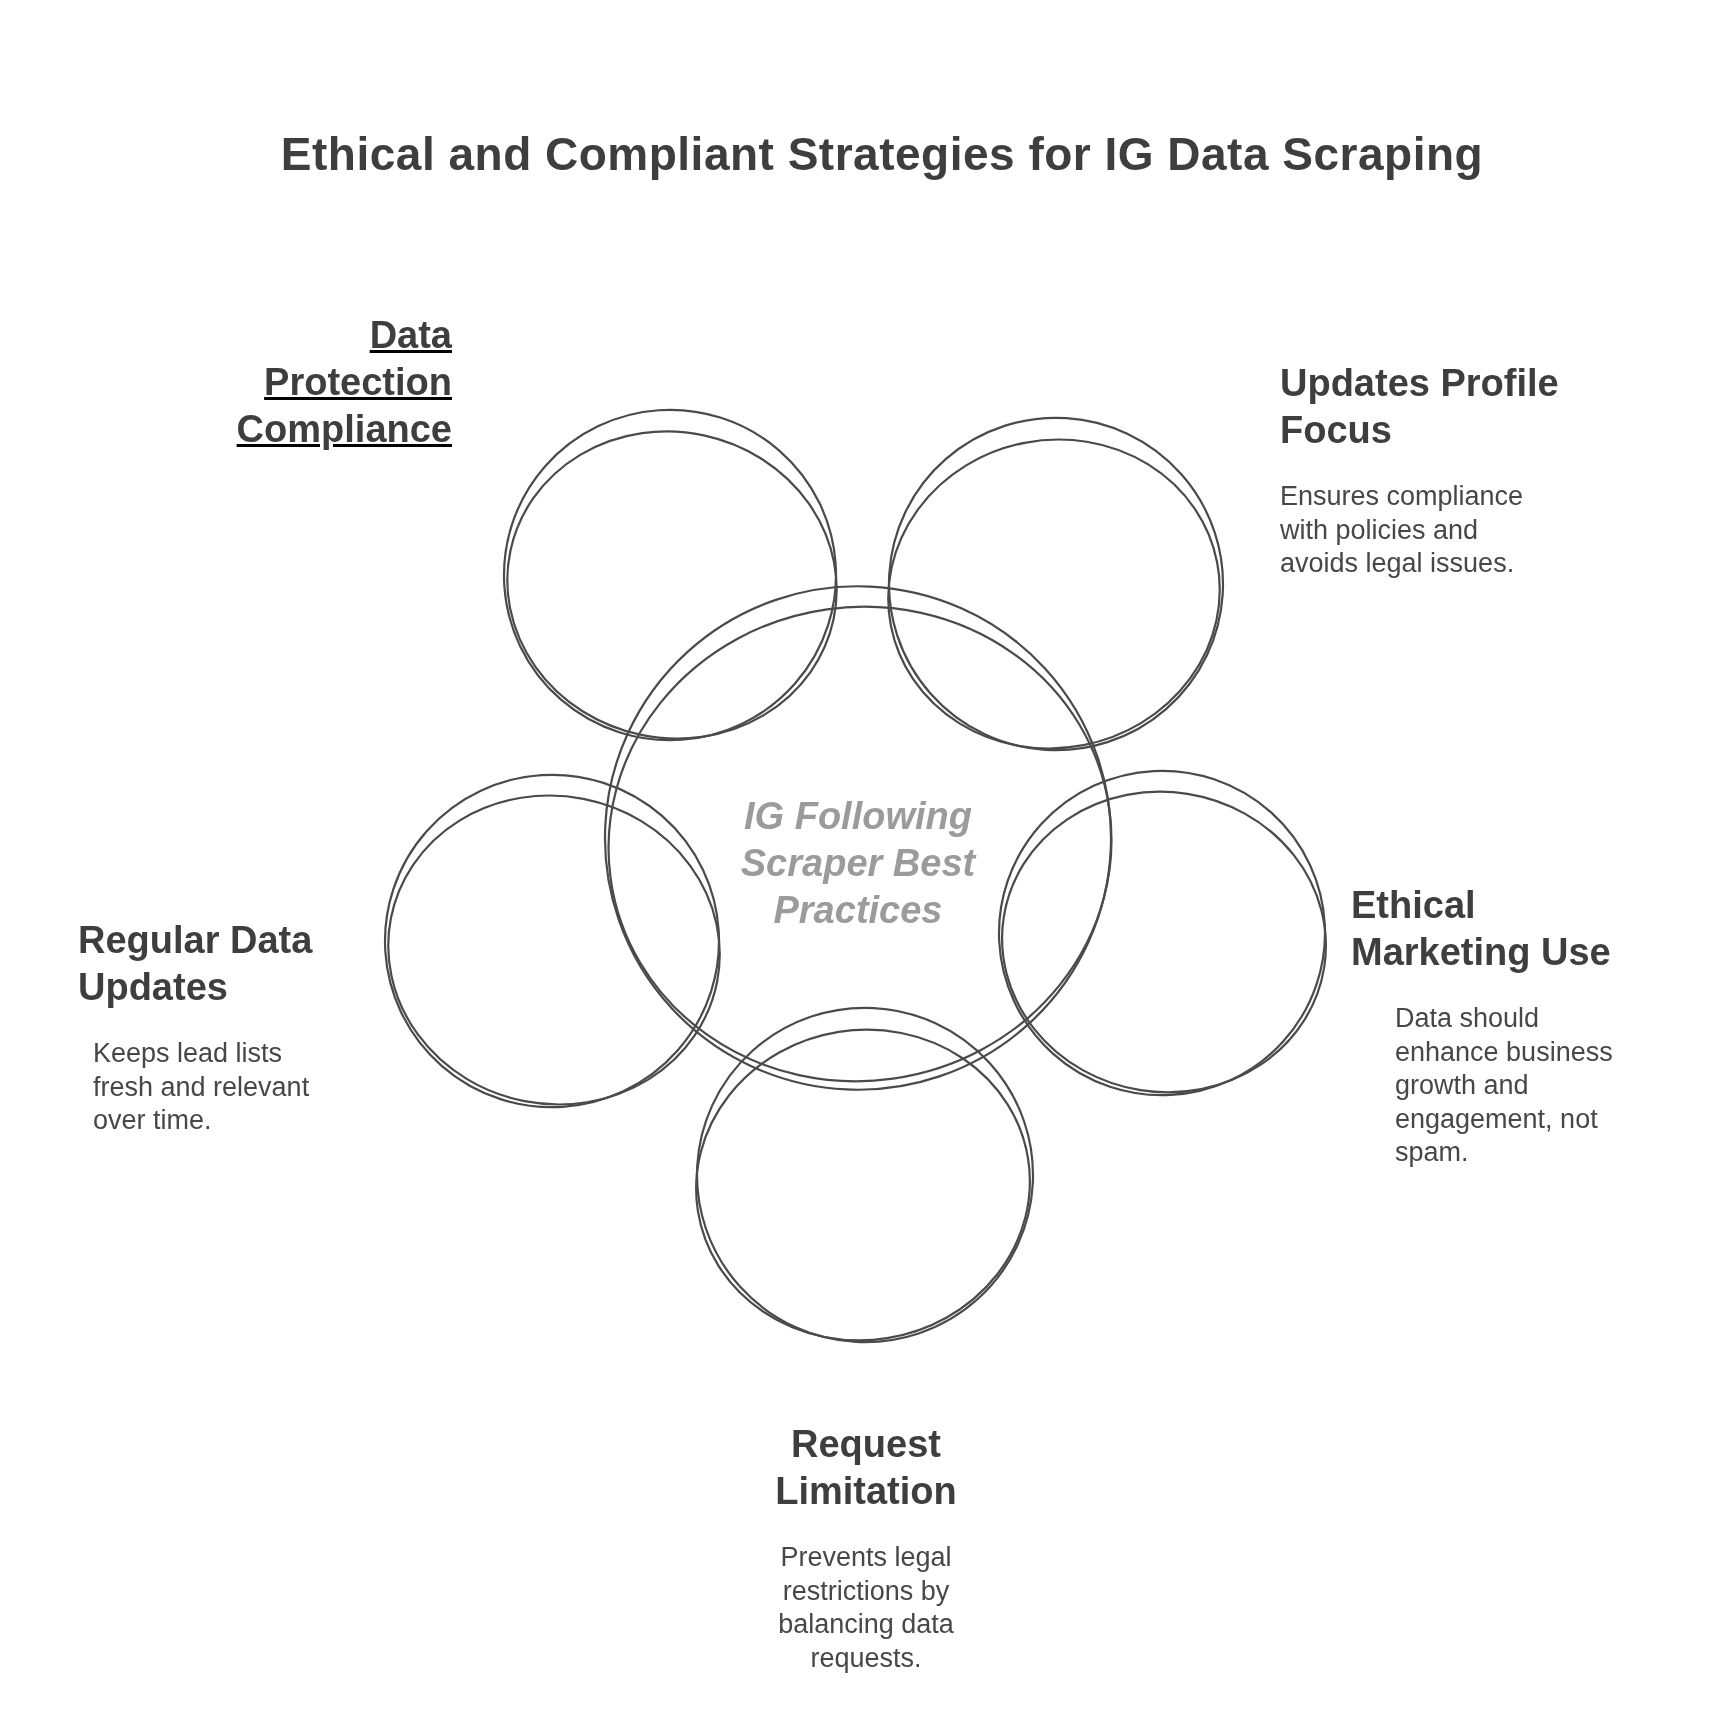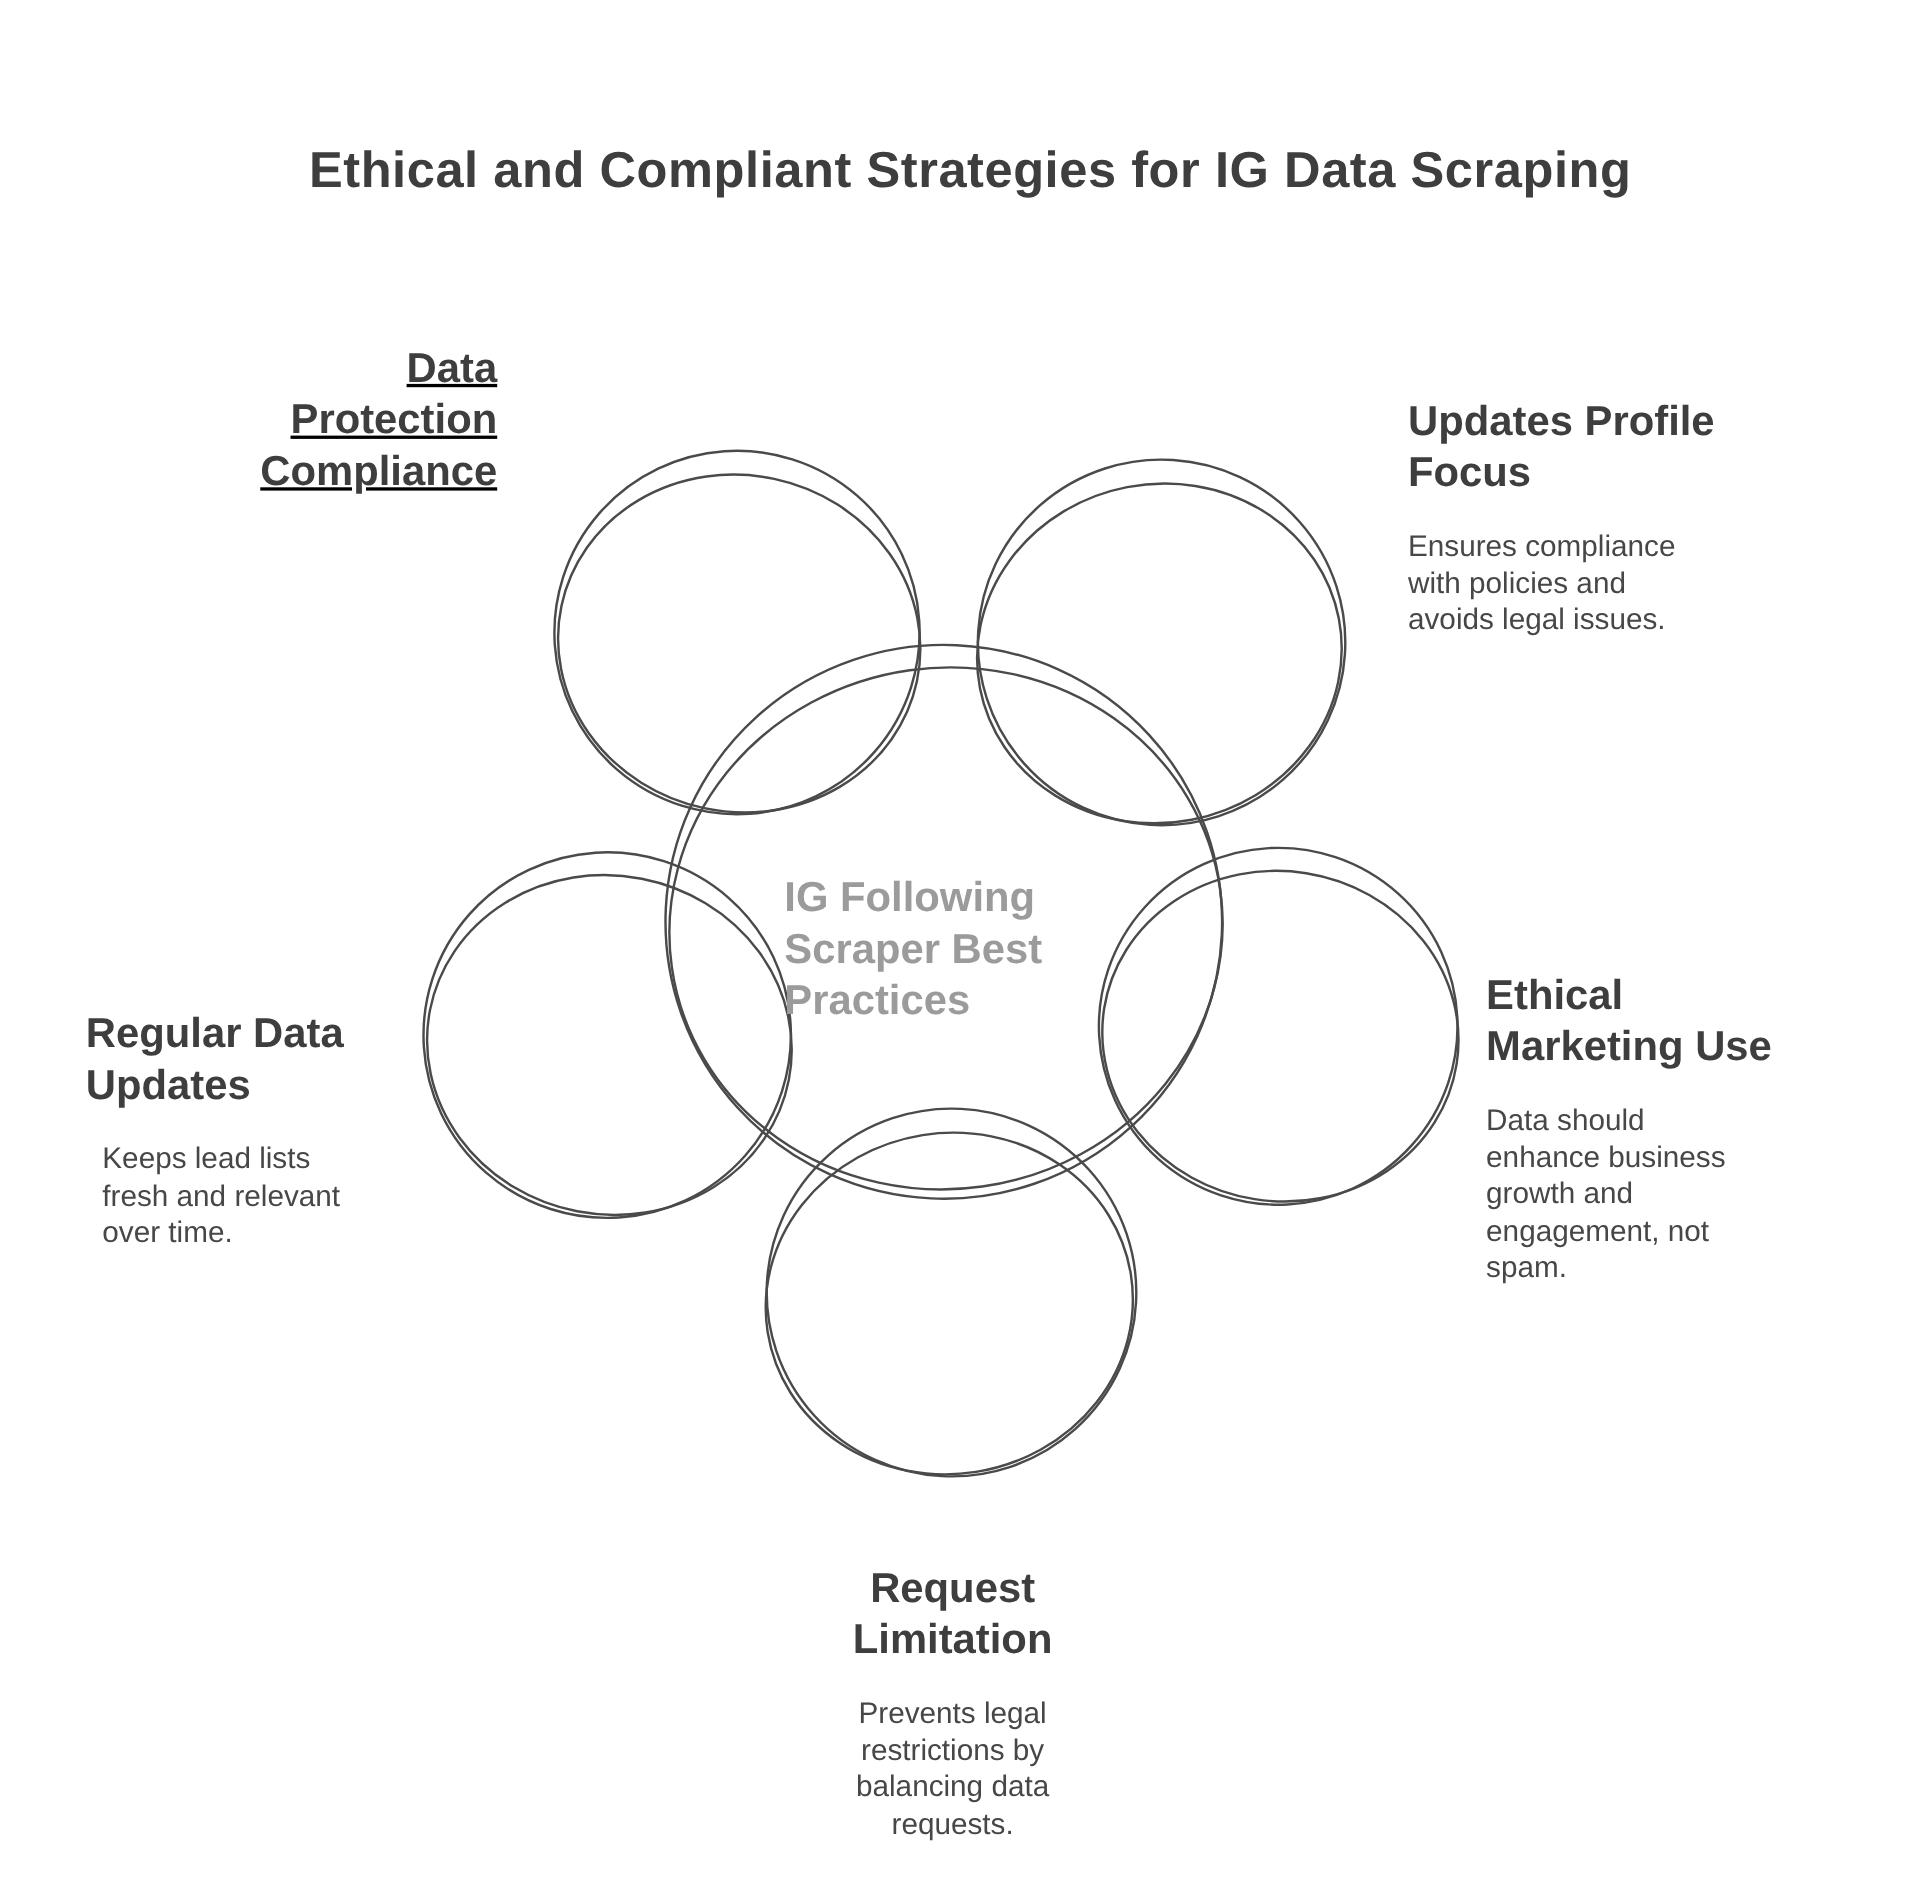--- a/index.html
+++ b/index.html
@@ -35,34 +35,35 @@
     margin: 26px 0 0 0;
     font-size: 27px;
     line-height: 1.24;
     color: var(--body, #474747);
   }
   .b-tl { right: 1280px; top: 312px; width: 260px; text-align: right; text-decoration: underline; }
   .b-tl p { width: 250px; margin-left: auto; }
   .b-tr { left: 1280px; top: 360px; width: 300px; text-align: left; }
   .b-tr p { width: 260px; }
   .b-r  { left: 1351px; top: 882px; width: 290px; text-align: left; }
-  .b-r p { width: 230px; }
+  .b-r p { width: 230px; margin-left: 44px; }
   .b-l  { right: 1394px; top: 917px; width: 260px; text-align: left; }
   .b-l p { width: 245px; margin-left: auto; }
   .b-b  { left: 716px; top: 1421px; width: 300px; text-align: center; }
   .b-b p { width: 230px; margin: 26px auto 0 auto; }
   .center-label {
     position: absolute;
     left: 713px; top: 793px;
     width: 290px;
-    text-align: left;
+    text-align: center;
     font-size: 38px;
     line-height: 1.24;
     font-weight: 700;
     color: var(--center, #9b9b9b);
+    font-style: italic;
   }
 </style>
 </head>
 <body>
 
 <div class="canvas" style="--bg: #ffffff; --head: #3e3e3e; --body: #474747; --center: #9b9b9b;">
 
   <svg class="rings" width="1732" height="1730" viewBox="0 0 1732 1730">
       <ellipse cx="858" cy="838" rx="253" ry="251.73499999999999" transform="rotate(2.6666666666666665 858 838)" fill="none" stroke="#4a4a4a" stroke-width="2.2"></ellipse>
       <ellipse cx="860" cy="844" rx="251.73499999999999" ry="237" transform="rotate(-8 860 844)" fill="none" stroke="#4a4a4a" stroke-width="2.2"></ellipse>

